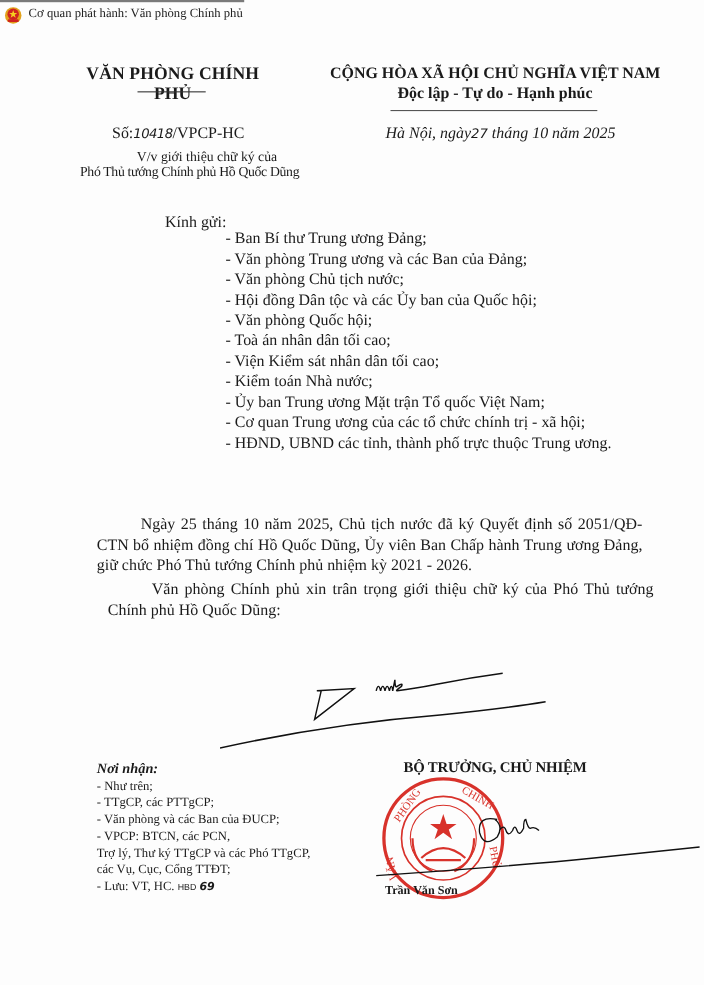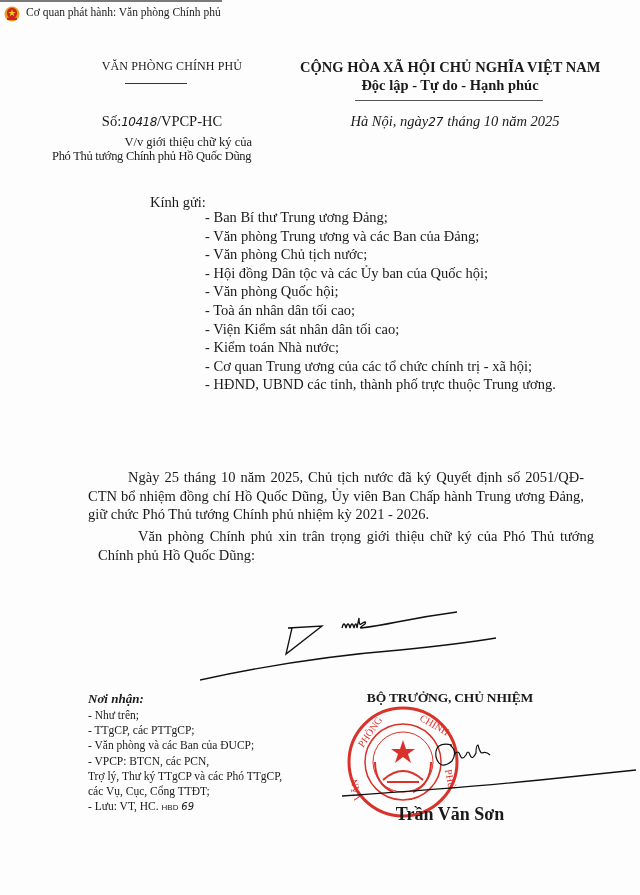--- a/index.html
+++ b/index.html
@@ -6,47 +6,47 @@
   body {
     width: 640px; height: 895px; position: relative; overflow: hidden;
     background: #fdfdfd;
     font-family: "Liberation Serif", "DejaVu Serif", serif;
     color: #1a1a1a;
   }
   .topline { position: absolute; left: 0; top: 0; width: 222px; height: 2px; background: #7a7a7a; }
   .issuer { position: absolute; left: 4px; top: 6px; display: flex; align-items: flex-start; font-size: 11.5px; color: #222; }
   .issuer .emblem { width: 16px; height: 16px; margin-right: 6px; }
   .abs { position: absolute; }
-  .agency { left: 72px; top: 59px; width: 170px; text-align: right; font-weight: normal; font-size: 12px; letter-spacing: 0.1px; }
+  .agency { left: 72px; top: 59px; width: 170px; text-align: center; font-weight: bold; font-size: 16px; letter-spacing: 0.1px; }
   .agency-rule { left: 125px; top: 83px; width: 62px; height: 1px; background: #333; }
   .republic { left: 300px; top: 59px; width: 300px; text-align: center; font-weight: bold; font-size: 14.5px; white-space: nowrap; }
   .motto { left: 300px; top: 77px; width: 300px; text-align: center; font-weight: bold; font-size: 14.5px; }
   .motto-rule { left: 355px; top: 100px; width: 188px; height: 1px; background: #555; }
   .docnum { left: 72px; top: 113px; width: 180px; text-align: center; font-size: 14.5px; }
   .docnum .hand { font-family: "DejaVu Sans", sans-serif; font-style: italic; font-size: 12px; letter-spacing: -0.5px; }
   .subject1 { left: 72px; top: 135px; width: 180px; text-align: right; font-size: 12.5px; }
-  .subject2 { left: 52px; top: 149px; width: 220px; text-align: left; font-size: 12.5px; letter-spacing: -0.3px; white-space: nowrap; }
+  .subject2 { left: 52px; top: 149px; width: 220px; text-align: right; font-size: 12.5px; letter-spacing: -0.3px; white-space: nowrap; }
   .date { left: 320px; top: 113px; width: 270px; text-align: center; font-style: italic; font-size: 14.5px; white-space: nowrap; }
   .date .hand { font-family: "DejaVu Sans", sans-serif; font-style: italic; font-size: 12px; }
   .kinhgui { left: 150px; top: 194px; font-size: 14.5px; }
   .recipients { left: 205px; top: 208px; font-size: 14.5px; line-height: 18.6px; margin: 0; padding: 0; list-style: none; }
   .recipients li { white-space: nowrap; }
   .body-text { left: 88px; width: 496px; font-size: 14.5px; line-height: 18.7px; text-align: justify; }
   .p1 { top: 468px; text-indent: 40px; }
   .p2 { top: 527px; text-indent: 40px; margin-left: 10px; }
   .signature-svg { left: 200px; top: 588px; }
   .noinhan-title { left: 88px; top: 691px; font-weight: bold; font-style: italic; font-size: 13px; }
   .noinhan-list { left: 88px; top: 708px; font-size: 11.5px; line-height: 15.2px; margin: 0; padding: 0; list-style: none; }
   .noinhan-list li { white-space: nowrap; }
   .hbd { font-family: "Liberation Sans", sans-serif; font-size: 8px; }
-  .hbd-num { font-family: "DejaVu Sans", sans-serif; font-style: italic; font-size: 10px; font-weight: normal; }
+  .hbd-num { font-family: "DejaVu Sans", sans-serif; font-style: italic; font-size: 10px; font-weight: bold; }
   .position-title { left: 350px; top: 690px; width: 200px; text-align: center; font-weight: bold; font-size: 13.5px; white-space: nowrap; letter-spacing: -0.2px; }
   .seal { left: 345px; top: 700px; }
   .signer-sig { left: 430px; top: 735px; }
-  .signer-name { left: 350px; top: 804px; width: 200px; text-align: center; font-weight: bold; font-size: 18px; }
+  .signer-name { left: 350px; top: 804px; width: 200px; font-weight: bold; font-size: 11px; }
   .sig-line2 { left: 340px; top: 760px; }
 </style>
 </head>
 <body>
 
 <div class="topline"></div>
 
 <div class="issuer">
   <svg class="emblem" viewBox="0 0 16 16">
     <circle cx="8" cy="8" r="7.5" fill="#e2a21b"></circle>
@@ -73,20 +73,21 @@
 <div class="abs kinhgui">Kính gửi:</div>
 <ul class="abs recipients">
   <li>- Ban Bí thư Trung ương Đảng;</li>
   <li>- Văn phòng Trung ương và các Ban của Đảng;</li>
   <li>- Văn phòng Chủ tịch nước;</li>
   <li>- Hội đồng Dân tộc và các Ủy ban của Quốc hội;</li>
   <li>- Văn phòng Quốc hội;</li>
   <li>- Toà án nhân dân tối cao;</li>
   <li>- Viện Kiểm sát nhân dân tối cao;</li>
   <li>- Kiểm toán Nhà nước;</li>
+  <li>- Ủy ban Trung ương Mặt trận Tổ quốc Việt Nam;</li>
   <li>- Cơ quan Trung ương của các tổ chức chính trị - xã hội;</li>
   <li>- HĐND, UBND các tỉnh, thành phố trực thuộc Trung ương.</li>
 </ul>
 
 <div class="abs body-text p1">Ngày 25 tháng 10 năm 2025, Chủ tịch nước đã ký Quyết định số 2051/QĐ-CTN bổ nhiệm đồng chí Hồ Quốc Dũng, Ủy viên Ban Chấp hành Trung ương Đảng, giữ chức Phó Thủ tướng Chính phủ nhiệm kỳ 2021 - 2026.</div>
 <div class="abs body-text p2">Văn phòng Chính phủ xin trân trọng giới thiệu chữ ký của Phó Thủ tướng Chính phủ Hồ Quốc Dũng:</div>
 
 <svg class="abs signature-svg" width="300" height="100" viewBox="0 0 300 100">
   <path d="M88 40 L122 38 L86 66 L92 40" fill="none" stroke="#111" stroke-width="1.3"></path>
   <path d="M142 40 q2 -8 4 0 q2 -8 4 0 q2 -8 4 0 q2 -8 3 0 l2 -10 q0 8 2 6 q6 -4 4 0 q-6 4 -4 4 q16 -2 36 -6 q30 -6 60 -10" fill="none" stroke="#111" stroke-width="1.3"></path>

